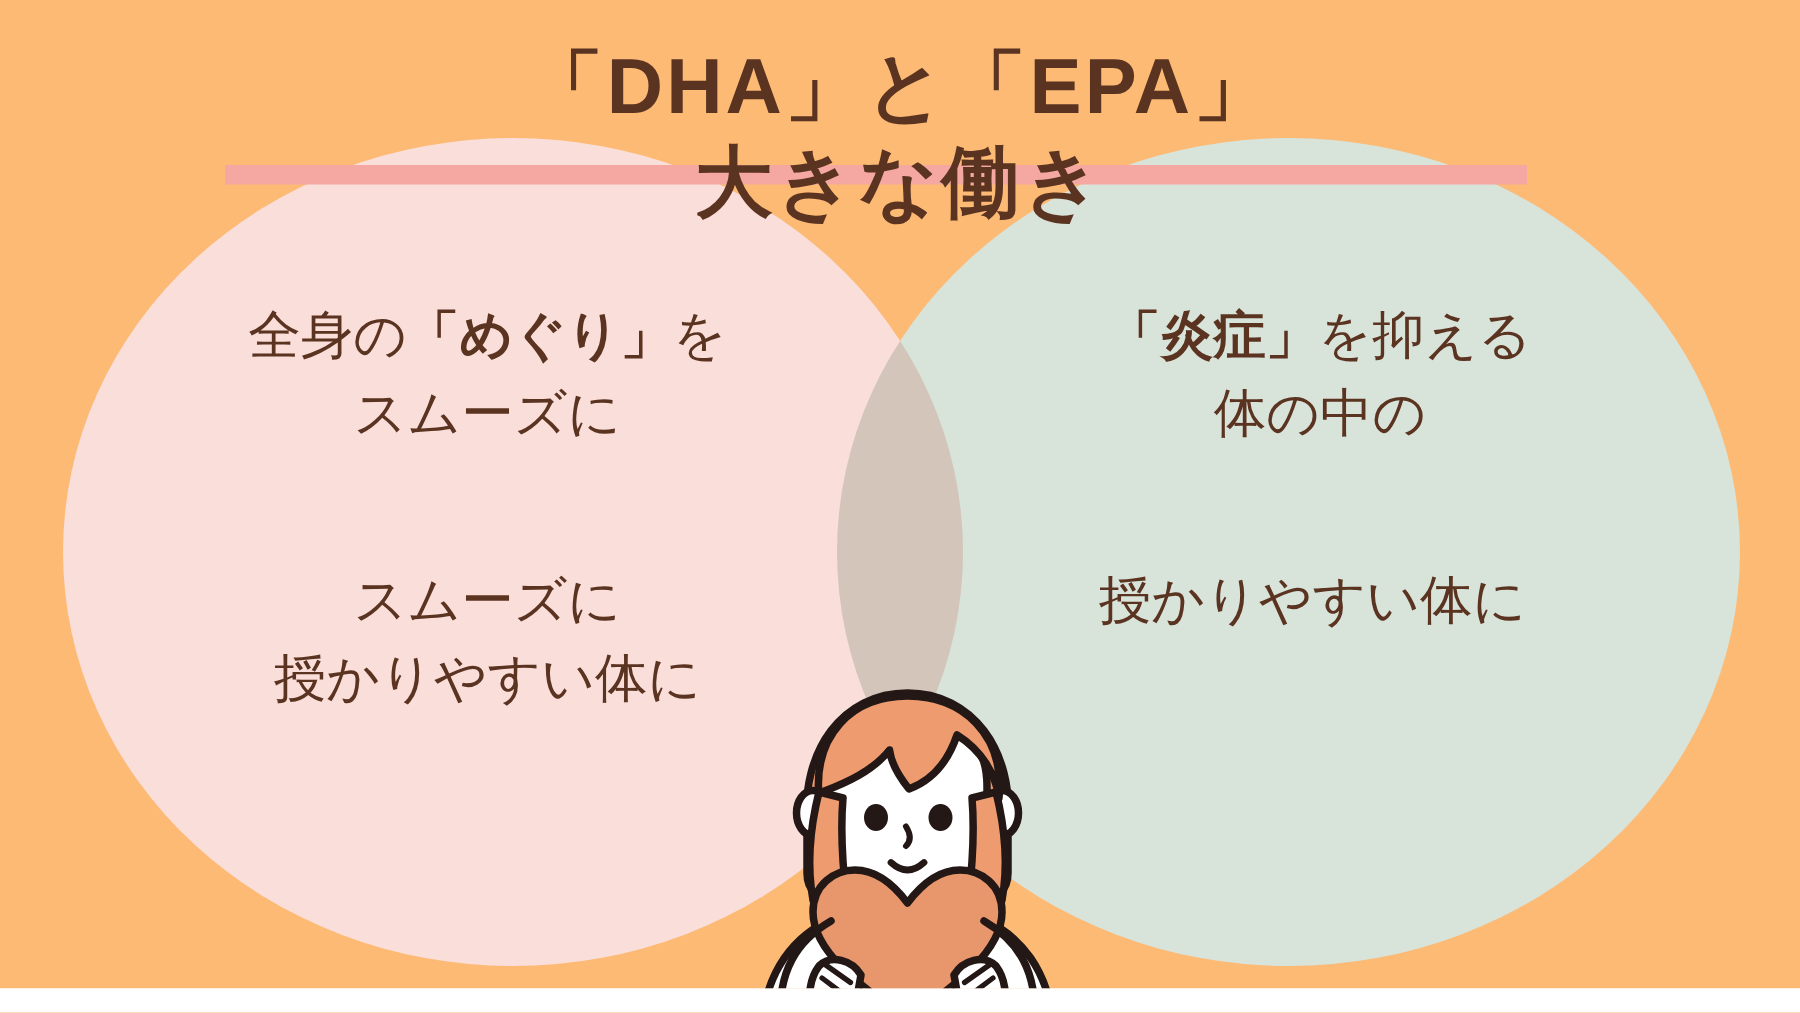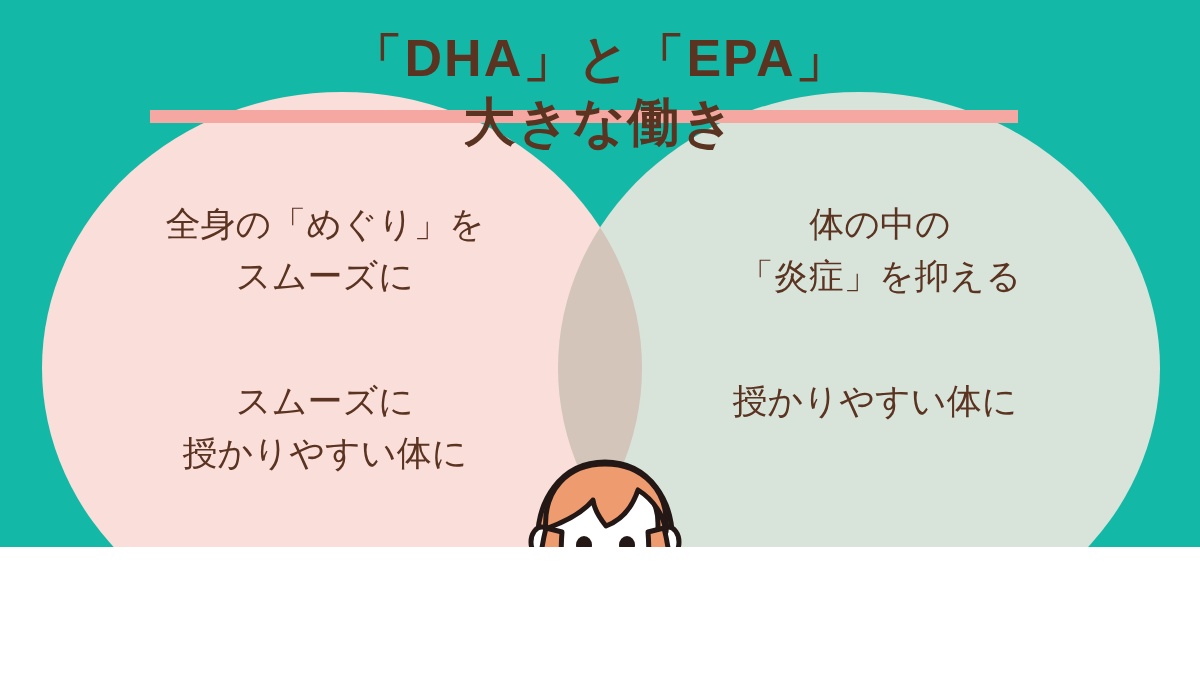--- a/index.html
+++ b/index.html
@@ -3,23 +3,23 @@
 <meta charset="utf-8">
 <style>
   html, body {
     margin: 0;
     padding: 0;
     background: #ffffff;
   }
   #slide {
     position: relative;
     width: 1200px;
-    height: 547px;
+    height: 659px;
     overflow: hidden;
-    background: #14b8a6;
+    background: #fdba74;
     font-family: "Liberation Sans", "DejaVu Sans", sans-serif;
   }
 
   
   .venn-layer {
     position: absolute;
     inset: 0;
     z-index: 1;
   }
   .circle {
@@ -74,21 +74,21 @@
   .text-block {
     position: absolute;
     z-index: 6;
     color: #5B3321;
     font-size: 35px;
     line-height: 52px;
     text-align: center;
     white-space: nowrap;
   }
   .text-block .ln { display: block; }
-  .text-block .em { font-weight: normal; }
+  .text-block .em { font-weight: bold; }
 
   .tb-left-top   { left: 60px;  top: 198px;  width: 530px; }
   .tb-left-bot   { left: 60px;  top: 375px;  width: 530px; }
   .tb-right-top  { left: 620px; top: 198px;  width: 520px; }
   .tb-right-bot  { left: 610px; top: 375px;  width: 530px; }
 
   
   .girl {
     position: absolute;
     left: 494px;
@@ -119,22 +119,22 @@
   <div class="text-block tb-left-top">
       <span class="ln"><span>全身の</span><span class="em">「めぐり」</span><span>を</span></span>
       <span class="ln"><span>スムーズに</span></span>
     </div>
   <div class="text-block tb-left-bot">
       <span class="ln"><span>スムーズに</span></span>
       <span class="ln"><span>授かりやすい体に</span></span>
     </div>
 
   <div class="text-block tb-right-top">
+      <span class="ln"><span class="em">「炎症」</span><span>を抑える</span></span>
       <span class="ln"><span>体の中の</span></span>
-      <span class="ln"><span class="em">「炎症」</span><span>を抑える</span></span>
     </div>
   <div class="text-block tb-right-bot">
       <span class="ln"><span>授かりやすい体に</span></span>
     </div>
 
   <div class="girl">
     <svg viewBox="0 0 222 248" xmlns="http://www.w3.org/2000/svg">
       <g stroke="#231815" stroke-width="5" stroke-linecap="round" stroke-linejoin="round">
 
         <path d="M44 118 C40 68 68 30 111 30 C154 30 182 68 178 118

